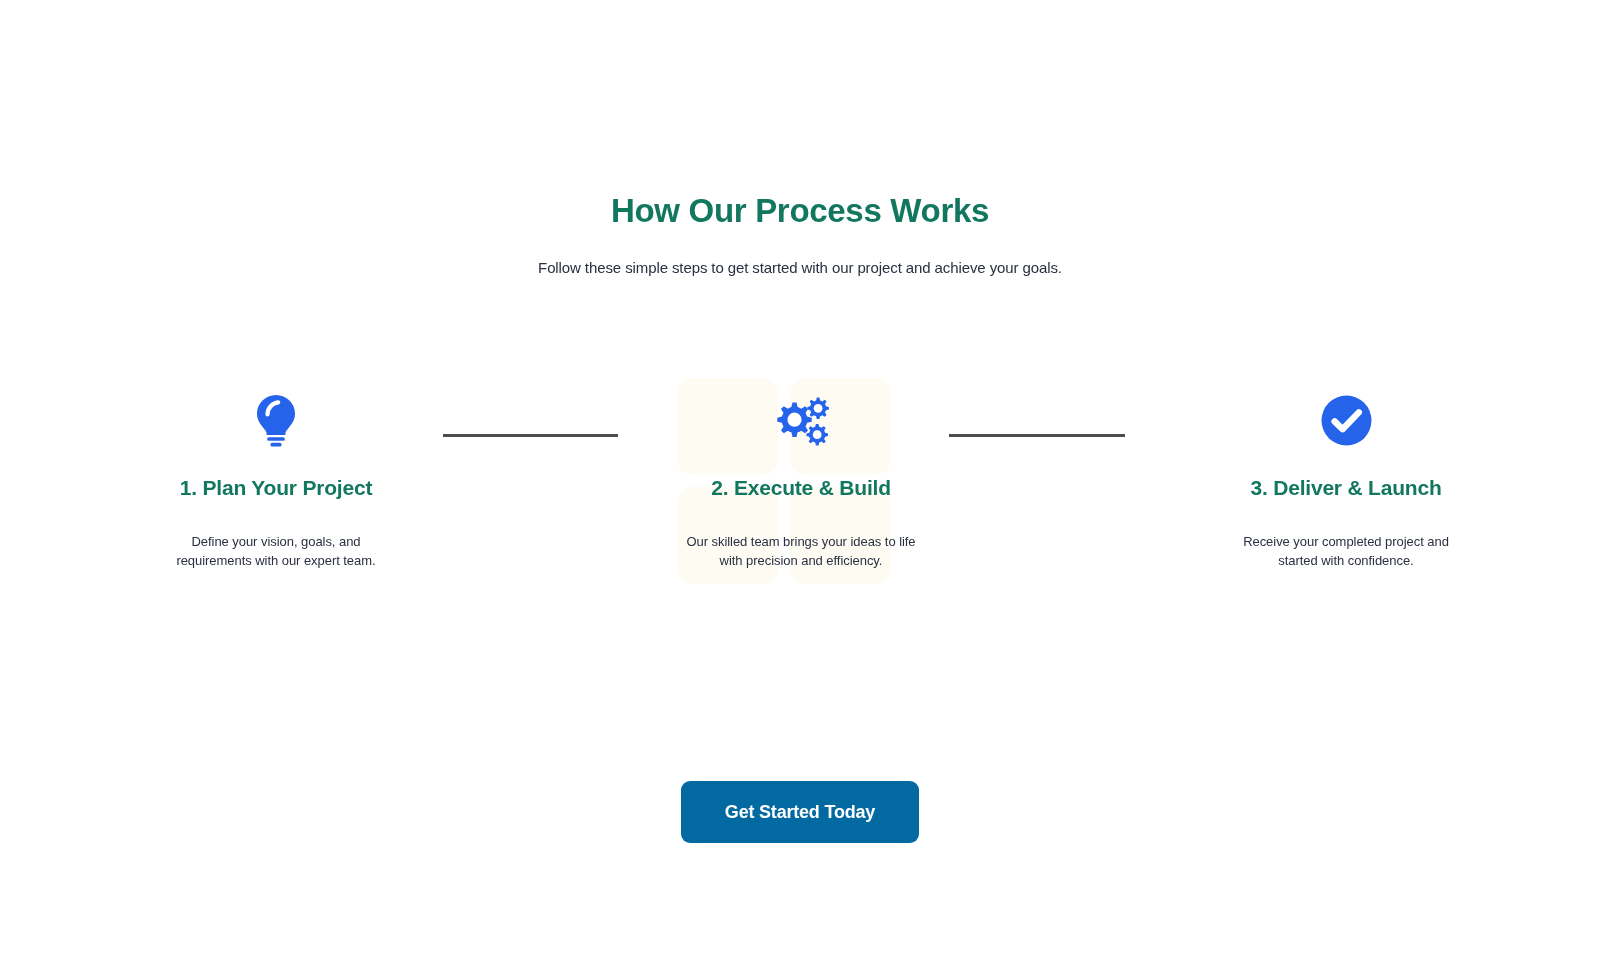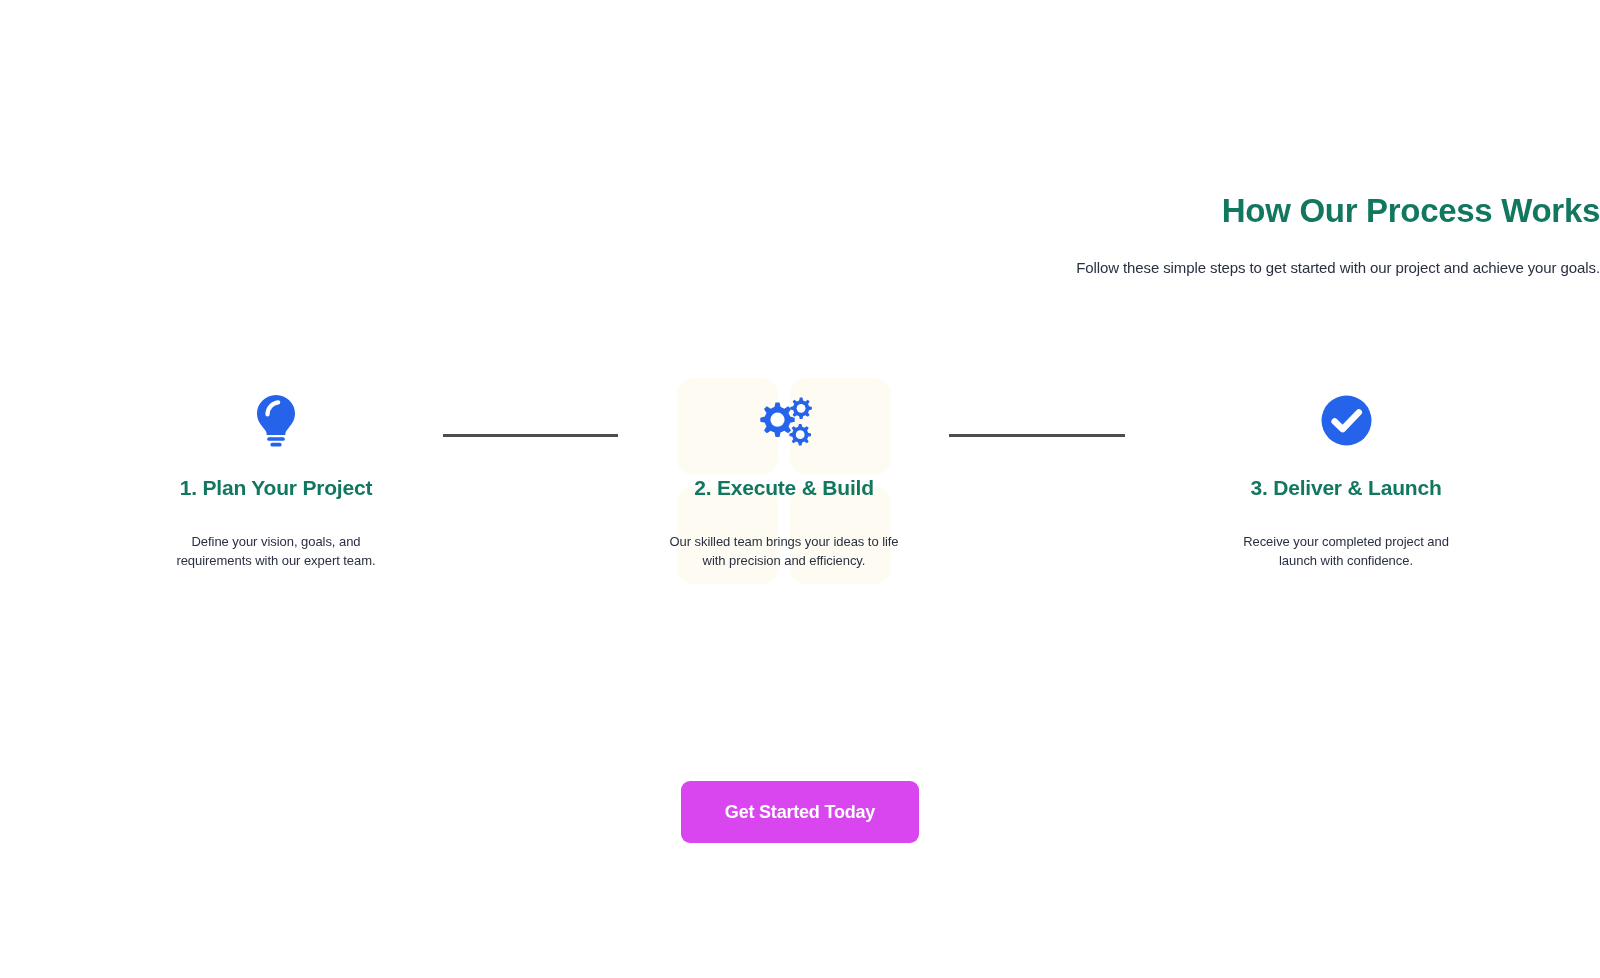--- a/index.html
+++ b/index.html
@@ -18,21 +18,21 @@
     height: 978px;
     background: #ffffff;
   }
 
   
   .header {
     position: absolute;
     top: 190px;
     left: 0;
     width: 1600px;
-    text-align: right;
+    text-align: center;
   }
 
   .section-title {
     font-size: 33px;
     font-weight: 700;
     color: #12775f;
     letter-spacing: -0.3px;
     line-height: 1.25;
   }
 
@@ -72,21 +72,21 @@
   }
 
   .step {
     position: absolute;
     top: 0;
     width: 230px;
     text-align: center;
     z-index: 2;
   }
   .step-1 { left: 161px; }
-  .step-2 { left: 669px; }
+  .step-2 { left: 686px; }
   .step-3 { left: 1231px; }
 
   .step-icon {
     height: 84px;
     display: flex;
     align-items: center;
     justify-content: center;
   }
 
   .step-title {
@@ -122,21 +122,21 @@
   .cta-wrap {
     position: absolute;
     top: 781px;
     left: 0;
     width: 1600px;
     text-align: center;
   }
 
   .cta-button {
     display: inline-block;
-    background: #d946ef;
+    background: #0369a1;
     color: #ffffff;
     font-size: 18px;
     font-weight: 700;
     letter-spacing: -0.2px;
     border: none;
     border-radius: 9px;
     padding: 22px 44px;
     cursor: pointer;
     font-family: "Liberation Sans", sans-serif;
     line-height: 1;
@@ -198,21 +198,21 @@
     </div>
 
     <div class="step step-3">
       <div class="step-icon">
         <svg width="51" height="51" viewBox="0 0 51 51" aria-hidden="true">
           <circle cx="25.5" cy="25.5" r="25" fill="#2563eb"></circle>
           <path d="M13.6 26.4 L21.6 34.2 L37.8 17.4" fill="none" stroke="#ffffff" stroke-width="6.4" stroke-linecap="round" stroke-linejoin="round"></path>
         </svg>
       </div>
       <div class="step-title">3. Deliver &amp; Launch</div>
-      <div class="step-desc">Receive your completed project and launch with confidence.</div>
+      <div class="step-desc">Receive your completed project and started with confidence.</div>
     </div>
 
   </div>
 
   <div class="cta-wrap">
     <button class="cta-button">Get Started Today</button>
   </div>
 
 </div>
 

